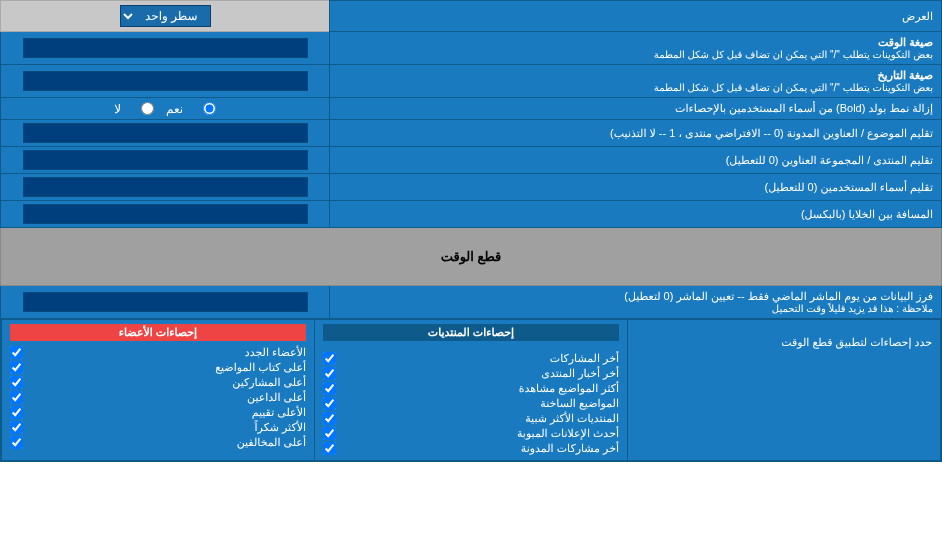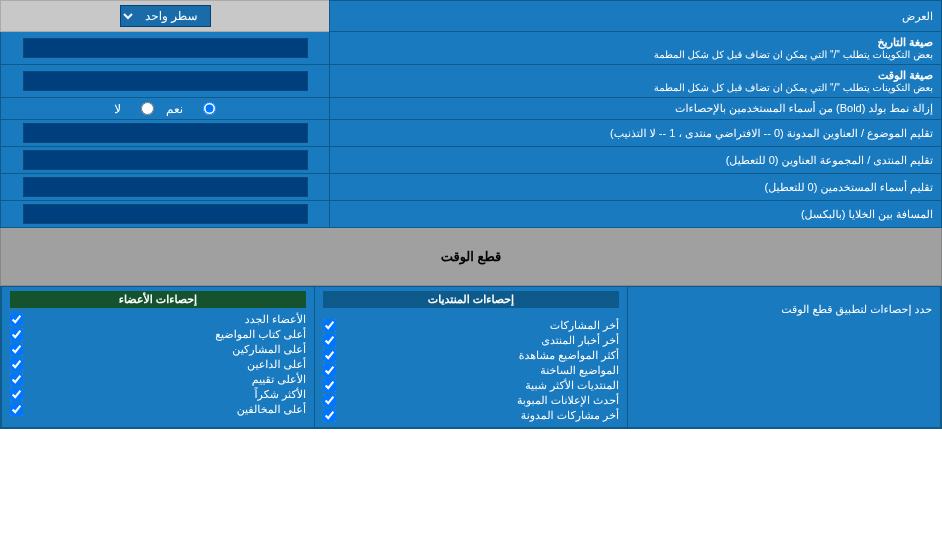--- a/index.html
+++ b/index.html
@@ -116,31 +116,31 @@
     </td>
     <td class="title-row">
       <select>
         <option>سطر واحد</option>
       </select>
     </td>
   </tr>
 
   <tr>
     <td class="row-label">
+      <div><strong>صيغة الوقت</strong></div>
+      <div style="font-size:10px;">بعض التكوينات يتطلب "/" التي يمكن ان تضاف قبل كل شكل المطمة</div>
+    </td>
+    <td class="row-input">
+      <input type="text" style="">
+    </td>
+  </tr>
+
+  <tr>
+    <td class="row-label">
       <div><strong>صيغة التاريخ</strong></div>
-      <div style="font-size:10px;">بعض التكوينات يتطلب "/" التي يمكن ان تضاف قبل كل شكل المطمة</div>
-    </td>
-    <td class="row-input">
-      <input type="text" style="">
-    </td>
-  </tr>
-
-  <tr>
-    <td class="row-label">
-      <div><strong>صيغة الوقت</strong></div>
       <div style="font-size:10px;">بعض التكوينات يتطلب "/" التي يمكن ان تضاف قبل كل شكل المطمة</div>
     </td>
     <td class="row-input">
       <input type="text" style="">
     </td>
   </tr>
 
   <tr>
     <td class="row-label">
       <span>إزالة نمط بولد (Bold) من أسماء المستخدمين بالإحصاءات</span>
@@ -194,20 +194,29 @@
       <input type="text" style="">
     </td>
   </tr>
 
   <tr>
     <td colspan="2" class="row-header-full">
       <span>قطع الوقت</span>
     </td>
   </tr>
 
+  <tr>
+    <td class="row-label">
+      <div>فرز البيانات من يوم الماشر الماضي فقط -- تعيين الماشر (0 لتعطيل)</div>
+      <div style="font-size:10px;">ملاحظة : هذا قد يزيد قليلاً وقت التحميل</div>
+    </td>
+    <td class="row-input">
+      <input type="text" style="">
+    </td>
+  </tr>
 
   <tr>
     <td colspan="2" style="padding:0; border:1px solid #0e5a8a;">
       <table style="width:100%; border-collapse:collapse;">
         <tbody>
               <tr>
 
           <td style="background:#1a7abf; color:#fff; padding:16px 8px; font-size:11px; width:33%; border-right:1px solid #0e5a8a; vertical-align:top;">
             <span>حدد إحصاءات لتطبيق قطع الوقت</span>
           </td>
@@ -240,21 +249,21 @@
               <span>أحدث الإعلانات المبوبة</span>
               <input type="checkbox" checked="" style="">
             </div>
             <div class="checkbox-item">
               <span>أخر مشاركات المدونة</span>
               <input type="checkbox" checked="" style="">
             </div>
           </td>
 
           <td style="background:#1a7abf; padding:4px 8px; width:33%; vertical-align:top;">
-            <div style="color:#fff; font-weight:bold; text-align:center; background:#14532d; padding:2px; margin-bottom:4px; font-size:11px;">
+            <div style="color:#fff; font-weight:bold; text-align:center; background:#ef4444; padding:2px; margin-bottom:4px; font-size:11px;">
               <span>إحصاءات الأعضاء</span>
             </div>
             <div class="checkbox-item">
               <span>الأعضاء الجدد</span>
               <input type="checkbox" checked="" style="">
             </div>
             <div class="checkbox-item">
               <span>أعلى كتاب المواضيع</span>
               <input type="checkbox" checked="" style="">
             </div>

